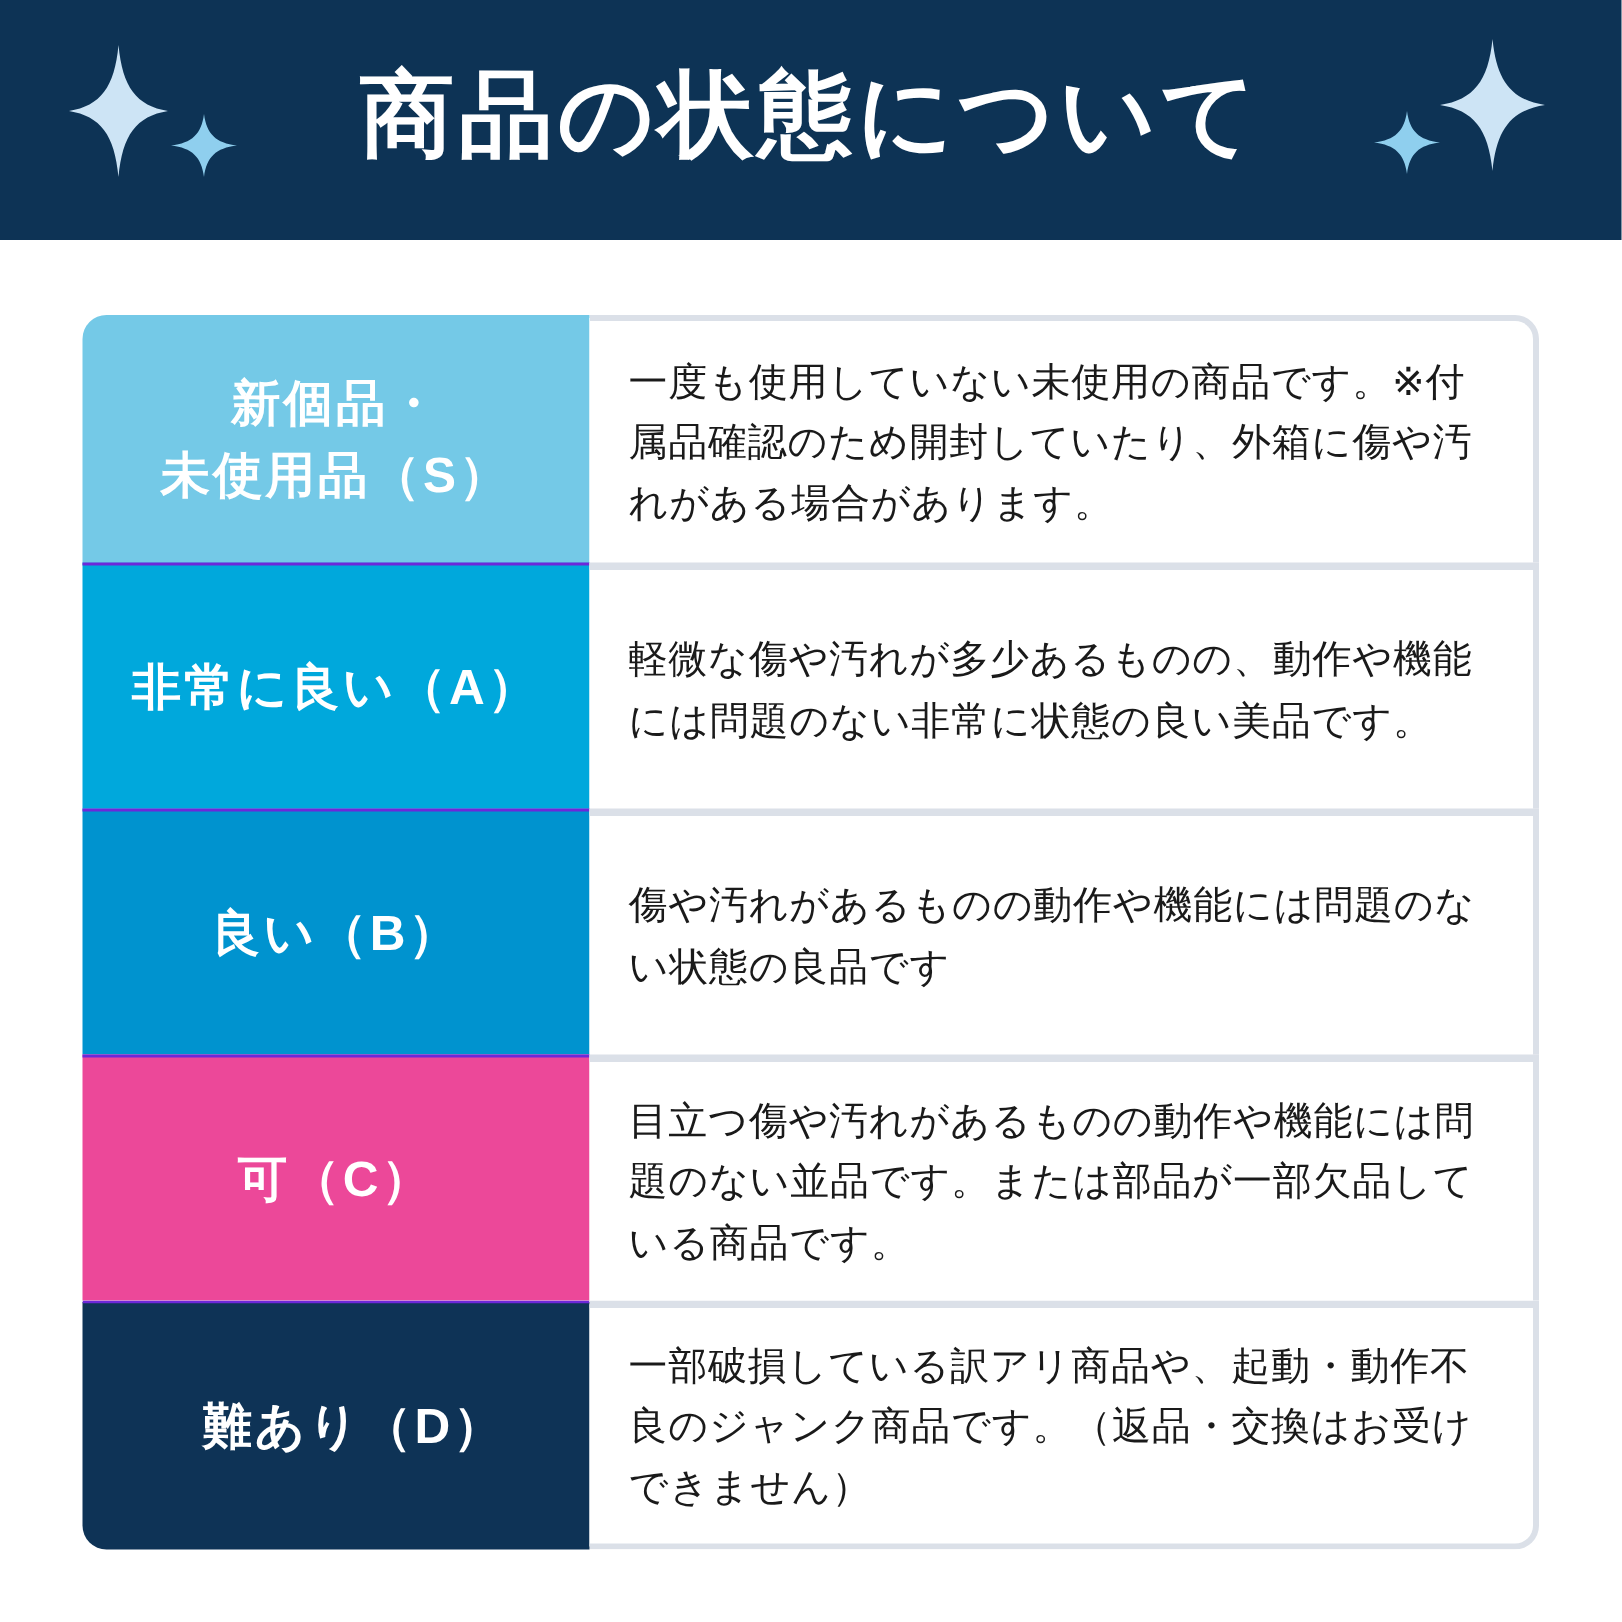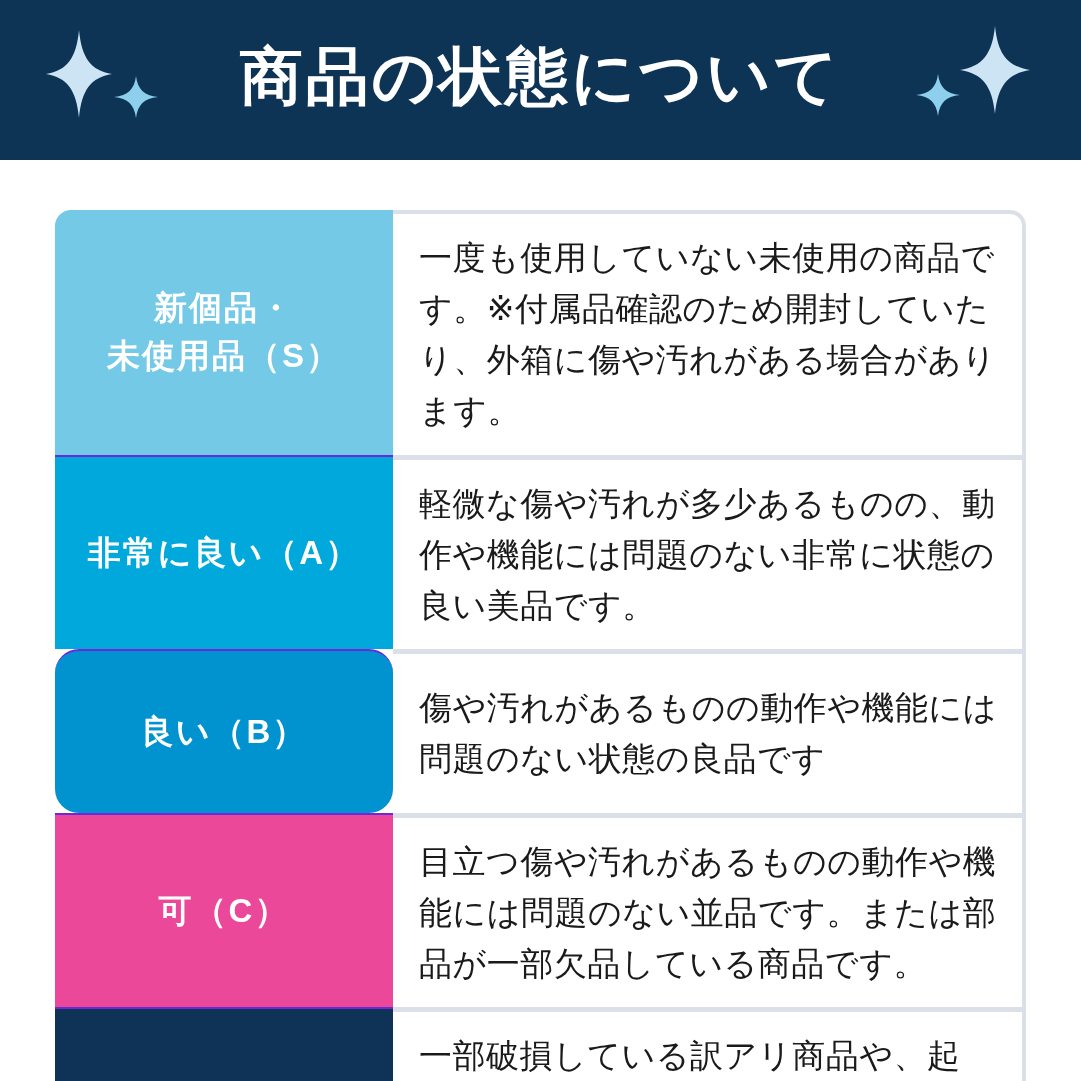--- a/index.html
+++ b/index.html
@@ -64,21 +64,21 @@
     padding: 18px 22px 18px 26px;
   }
   .row:first-child .desc { border-top: 4px solid var(--line, #dbe0e8); border-radius: 0 16px 0 0; }
   .row + .row .desc { border-top: 5px solid var(--line, #dbe0e8); }
   .row:last-child .desc { border-bottom: 4px solid var(--line, #dbe0e8); border-radius: 0 0 16px 0; }
   .row:first-child .grade { border-radius: 16px 0 0 0; }
   .row:last-child .grade { border-radius: 0 0 0 16px; }
 
   .desc-text {
     color: #1a1a1a;
-    font-size: 33px;
+    font-size: 26px;
     font-weight: 500;
     line-height: 1.55;
     letter-spacing: 0.5px;
   }
 </style>
 </head>
 <body>
 
 <div class="page">
 
@@ -116,21 +116,21 @@
     </div>
 
     <div class="row">
       <div class="grade" style="background: rgb(0, 168, 220);">非常に良い（A）</div>
       <div class="desc">
         <div class="desc-text" style="color: rgb(26, 26, 26);">軽微な傷や汚れが多少あるものの、動作や機能には問題のない非常に状態の良い美品です。</div>
       </div>
     </div>
 
     <div class="row">
-      <div class="grade" style="background: rgb(0, 147, 207); border-radius: 24px;">良い（B）</div>
+      <div class="grade" style="background: rgb(0, 147, 207);">良い（B）</div>
       <div class="desc">
         <div class="desc-text" style="color: rgb(26, 26, 26);">傷や汚れがあるものの動作や機能には問題のない状態の良品です</div>
       </div>
     </div>
 
     <div class="row">
       <div class="grade" style="background: #ec4899; text-align: right;">可（C）</div>
       <div class="desc">
         <div class="desc-text" style="color: rgb(26, 26, 26);">目立つ傷や汚れがあるものの動作や機能には問題のない並品です。または部品が一部欠品している商品です。</div>
       </div>

